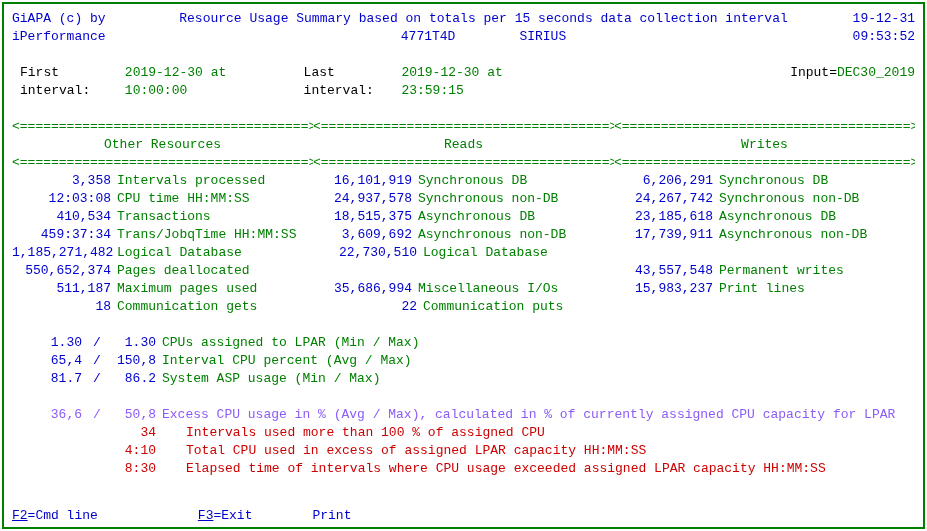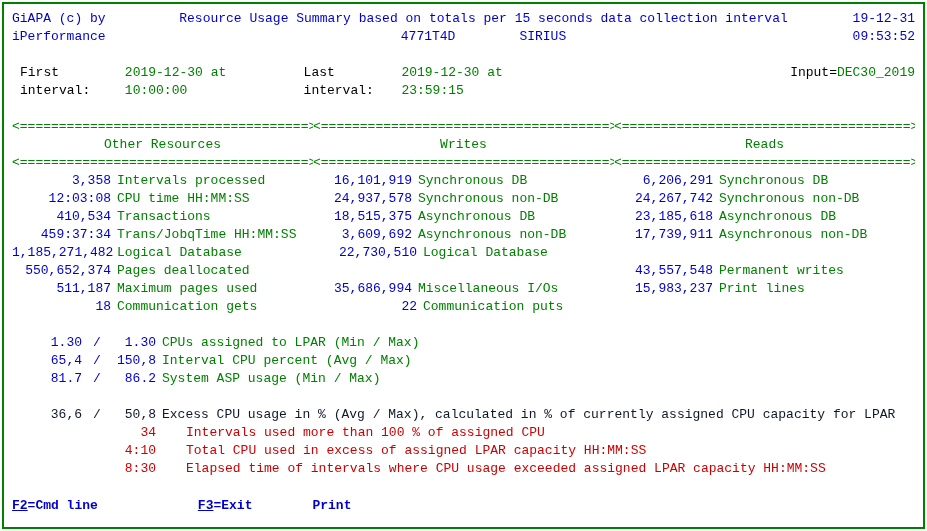--- a/index.html
+++ b/index.html
@@ -101,45 +101,44 @@
     }
 
     .stat-val1 { width: 70px; text-align: right; }
     .stat-slash { width: 30px; text-align: center; }
     .stat-val2 { width: 44px; text-align: right; }
     .stat-label { color: #008000; padding-left: 6px; }
 
     .red-row {
       display: flex;
       line-height: 18px;
-      color: #0f172a;
+      color: #8b5cf6;
     }
 
     .red-val1 { width: 70px; text-align: right; }
     .red-slash { width: 30px; text-align: center; }
     .red-val2 { width: 44px; text-align: right; }
     .red-label { padding-left: 6px; }
 
     .red-single-row {
       display: flex;
       line-height: 18px;
       color: #cc0000;
       gap: 24px;
     }
 
     .red-single-val { width: 144px; text-align: right; }
     .red-single-label { padding-left: 6px; }
 
     .footer {
       position: absolute;
-      bottom: 12px;
+      bottom: 2px;
       left: 8px;
       display: flex;
       line-height: 18px;
-      font-weight: bold;
     }
 
     .fkey {
       color: #0000cc;
     }
     
     .fkey .u { text-decoration: underline; }
 
     .footer-spacer1 { width: 100px; }
     .footer-spacer2 { width: 60px; }
@@ -182,22 +181,22 @@
   </div>
 
   <div class="divider-row">
     <span class="col-section divider">&lt;=====================================&gt;</span>
     <span class="col-section divider">&lt;=====================================&gt;</span>
     <span class="col-section divider">&lt;=====================================&gt;</span>
   </div>
 
   <div class="section-headers green">
     <span class="col-section">Other Resources</span>
+    <span class="col-section">Reads</span>
     <span class="col-section">Writes</span>
-    <span class="col-section">Reads</span>
   </div>
 
   <div class="divider-row">
     <span class="col-section divider">&lt;=====================================&gt;</span>
     <span class="col-section divider">&lt;=====================================&gt;</span>
     <span class="col-section divider">&lt;=====================================&gt;</span>
   </div>
 
   <div id="data-rows">
       <div class="data-row">

